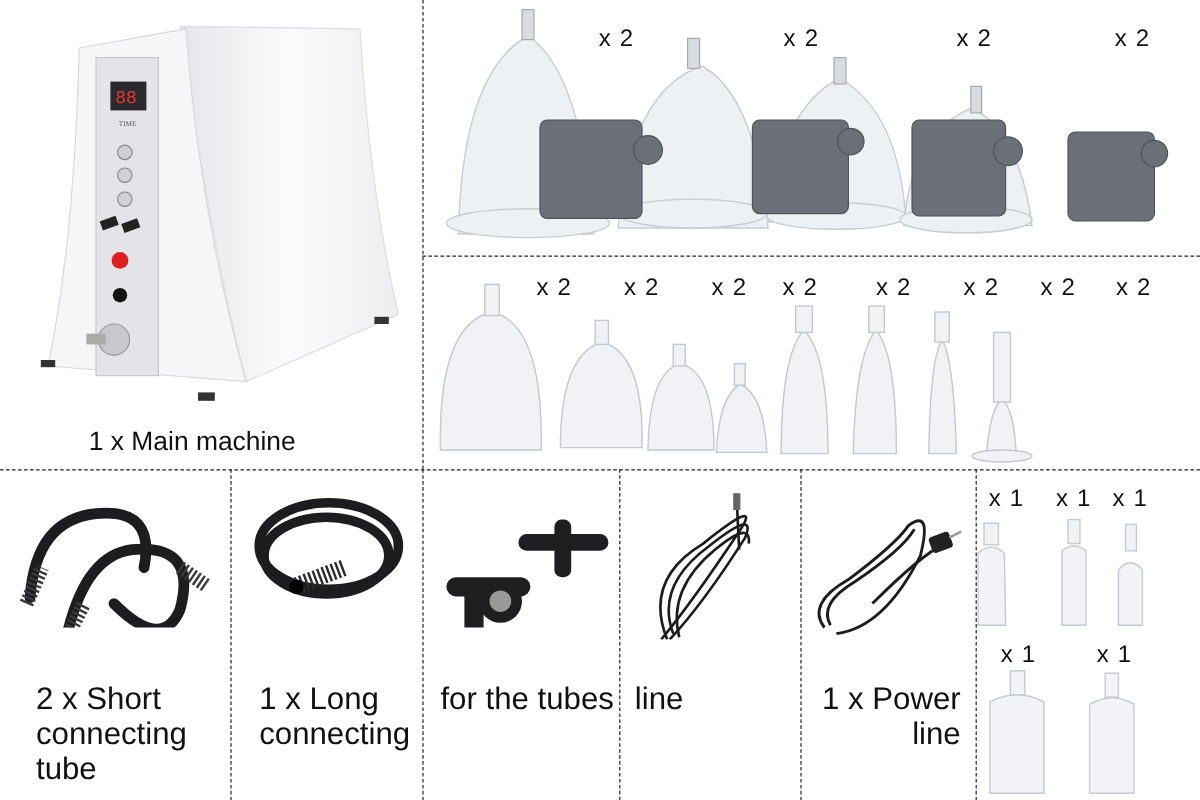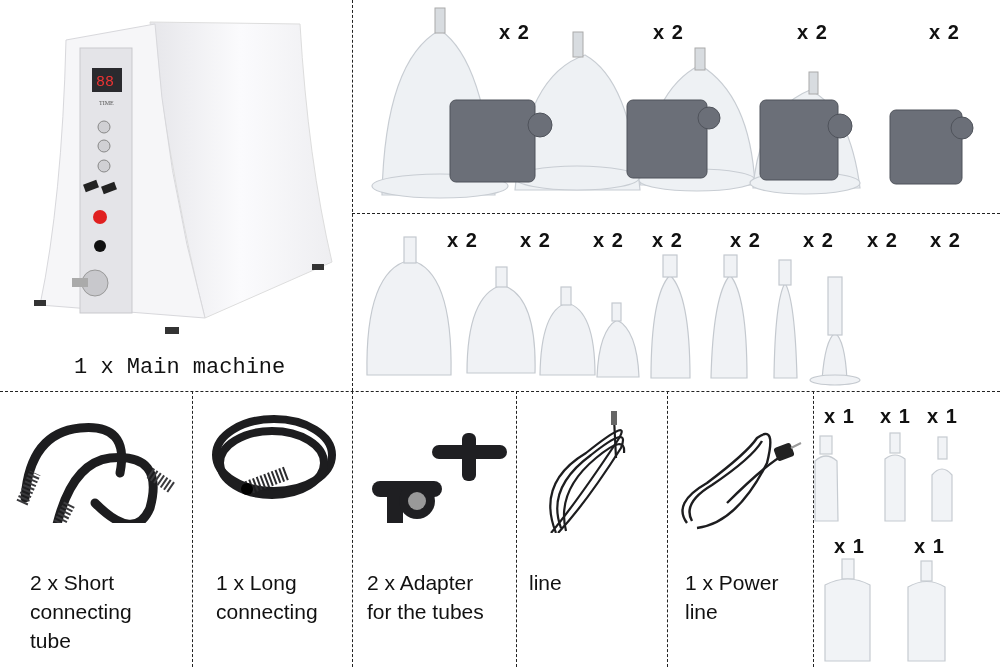--- a/index.html
+++ b/index.html
@@ -1,20 +1,20 @@
 <!DOCTYPE html>
 <html><head>
 <meta charset="utf-8">
 <style>
   * { box-sizing: border-box; margin: 0; padding: 0; }
   body { width: 1000px; height: 667px; background: #ffffff; font-family: "Liberation Sans", sans-serif; color: #111; position: relative; overflow: hidden; }
   .vline { position: absolute; width: 0; border-left: 1.5px dashed #222; }
   .hline { position: absolute; height: 0; border-top: 1.5px dashed #222; }
-  .label { position: absolute; font-size: 21px; line-height: 29px; color: #111; }
-  .qty { position: absolute; font-size: 20px; color: #111; letter-spacing: 1px; font-weight: bold; }
+  .label { position: absolute; font-size: 26px; line-height: 29px; color: #111; }
+  .qty { position: absolute; font-size: 20px; color: #111; letter-spacing: 1px; }
   .panel { position: absolute; }
   svg { display: block; }
 </style>
 </head>
 <body>
 
 <div class="vline" style="left:352px; top:0; height:391px;"></div>
 <div class="hline" style="left:352px; top:213px; width:648px;"></div>
 <div class="hline" style="left:0; top:391px; width:1000px;"></div>
 <div class="vline" style="left:192px; top:391px; height:276px;"></div>
@@ -48,21 +48,21 @@
     <rect x="102" y="184" width="14" height="8" fill="#222" transform="rotate(-20 109 188)"></rect>
     <circle cx="100" cy="217" r="7" fill="#e02020"></circle>
     <circle cx="100" cy="246" r="6" fill="#111"></circle>
     <circle cx="95" cy="283" r="13" fill="#c8c8cc" stroke="#999"></circle>
     <rect x="72" y="278" width="16" height="9" fill="#aaa"></rect>
 
     <rect x="34" y="300" width="12" height="6" fill="#333"></rect>
     <rect x="165" y="327" width="14" height="7" fill="#333"></rect>
     <rect x="312" y="264" width="12" height="6" fill="#333"></rect>
   </svg>
-  <div class="label" style="left:74px; top:353px; font-size:22px;font-family:Liberation Mono, monospace;">1 x  Main machine</div>
+  <div class="label" style="left:74px; top:353px; font-size:22px;">1 x  Main machine</div>
 </div>
 
 <div class="panel" style="left:355px; top:0; width:645px; height:213px;">
   <svg width="645" height="213" viewBox="0 0 645 213">
     <g fill="#eef1f4" stroke="#c8cdd3" stroke-width="1.2">
       <path d="M27 195 Q30 60 85 30 Q130 60 140 195 Z"></path>
       <ellipse cx="85" cy="186" rx="68" ry="12"></ellipse>
       <path d="M160 190 Q170 75 230 55 Q275 80 285 190 Z"></path>
       <ellipse cx="222" cy="178" rx="62" ry="12"></ellipse>
       <path d="M285 185 Q295 90 345 65 Q395 95 400 185 Z"></path>
@@ -164,41 +164,40 @@
     <g fill="#1f1f22">
       <rect x="80" y="52" width="75" height="14" rx="7"></rect>
       <rect x="110" y="40" width="14" height="48" rx="6"></rect>
       <rect x="20" y="88" width="70" height="16" rx="8"></rect>
       <rect x="35" y="95" width="16" height="40" rx="6"></rect>
       <circle cx="65" cy="108" r="18"></circle>
     </g>
     <circle cx="65" cy="108" r="9" fill="#999"></circle>
   </svg>
   <div class="label" style="left:15px; top:175px;">
-    <div>2 x Adapter</div>
     <div>for the tubes</div>
   </div>
 </div>
 
 <div class="panel" style="left:516px; top:393px; width:151px; height:274px;">
   <svg width="151" height="140" viewBox="0 0 151 140">
     <g fill="none" stroke="#1d1d1f" stroke-width="2.2">
       <path d="M40 140 Q20 90 70 60 Q120 20 100 50 Q60 110 35 140"></path>
       <path d="M45 135 Q30 95 75 62 Q115 30 105 55 Q70 110 42 140"></path>
       <path d="M50 138 Q40 98 80 65 Q110 40 108 60"></path>
       <path d="M98 25 L100 65"></path>
     </g>
     <rect x="95" y="18" width="6" height="14" fill="#666"></rect>
   </svg>
   <div class="label" style="left:13px; top:175px;">
     <div>line</div>
   </div>
 </div>
 
-<div class="panel" style="left:667px; top:393px; width:146px; height:274px;">
+<div class="panel" style="left:667px; top:393px; width:146px; height:274px;text-align:right;">
   <svg width="146" height="140" viewBox="0 0 146 140">
     <g fill="none" stroke="#1d1d1f" stroke-width="2.4">
       <path d="M20 130 Q5 110 40 90 Q80 60 90 45 Q110 30 100 70 Q70 130 30 135"></path>
       <path d="M25 128 Q15 110 45 92 Q85 65 95 48"></path>
       <path d="M60 110 Q100 70 120 60"></path>
     </g>
     <rect x="108" y="52" width="18" height="14" rx="3" fill="#222" transform="rotate(-20 117 59)"></rect>
     <line x1="124" y1="55" x2="134" y2="50" stroke="#999" stroke-width="2"></line>
   </svg>
   <div class="label" style="left:18px; top:175px;">

